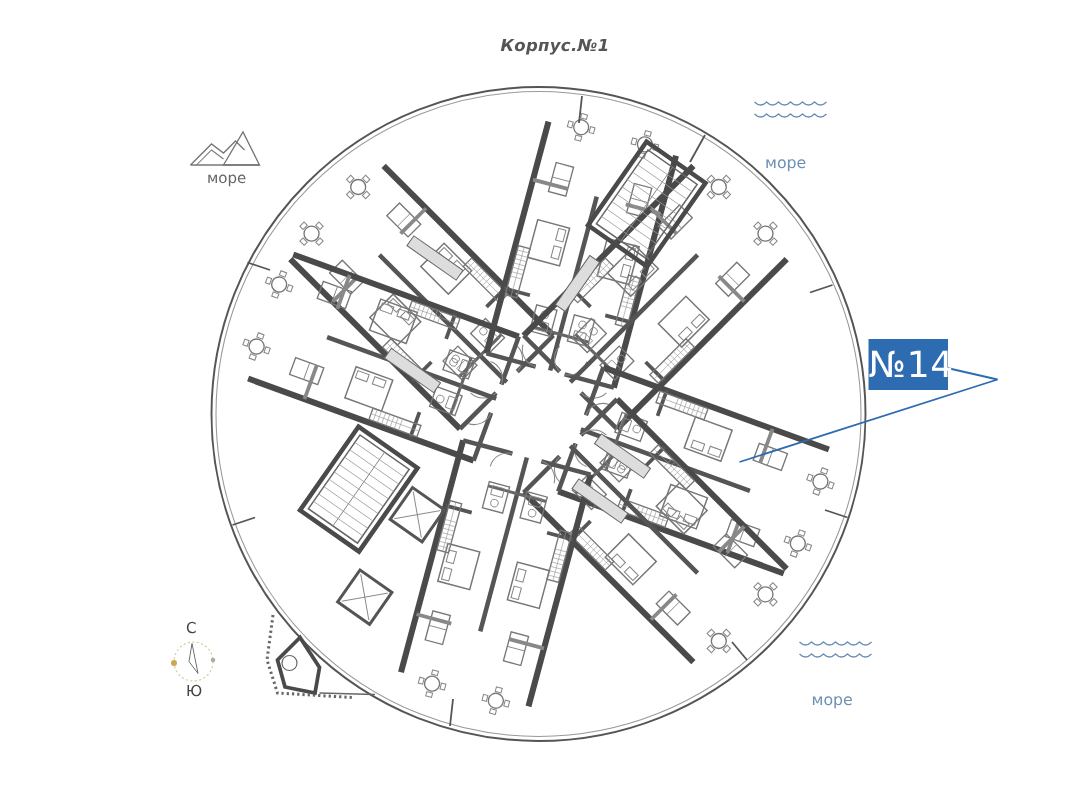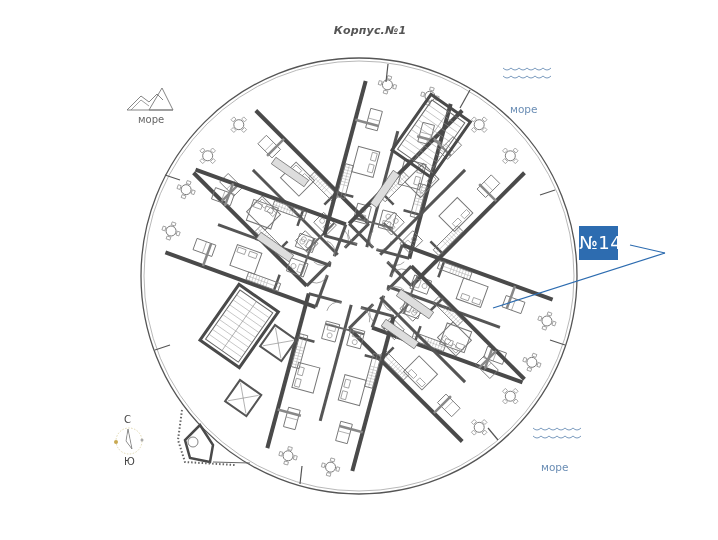--- a/index.html
+++ b/index.html
@@ -2,21 +2,21 @@
 <html><head>
 <meta charset="utf-8">
 <style>
   html, body { margin: 0; padding: 0; background: #ffffff; }
   body { width: 718px; height: 540px; position: relative; overflow: hidden; font-family: "DejaVu Sans", sans-serif; }
   .title { position: absolute; left: 12px; top: 24px; width: 718px; text-align: center; font-size: 11px; font-weight: bold; color: #555; letter-spacing: 0.2px; font-style: italic; }
   .title span { display: inline-block; margin-left: -2px; }
   .plan { position: absolute; left: 0; top: 0; width: 718px; height: 540px; }
   .label { position: absolute; font-size: 10px; color: #666; }
   .sea-label { color: #6b8eb5; font-size: 10.5px; margin-top: 17px; }
-  .unit-badge { position: absolute; left: 579px; top: 226px; width: 39px; height: 34px; background: #2d6cb0; color: #fff; font-size: 18px; line-height: 34px; text-align: center; letter-spacing: 0.5px; cursor: pointer; }
+  .unit-badge { position: absolute; left: 579px; top: 226px; width: 53px; height: 34px; background: #2d6cb0; color: #fff; font-size: 24px; line-height: 34px; text-align: center; letter-spacing: 0.5px; cursor: pointer; }
   .compass-letter { position: absolute; font-size: 10px; color: #444; }
 </style>
 </head>
 <body>
 
 <div class="title"><span>Корпус.№1</span></div>
 
 <svg class="plan" viewBox="0 0 718 540" xmlns="http://www.w3.org/2000/svg">
   <defs>
     <clipPath id="circ">

